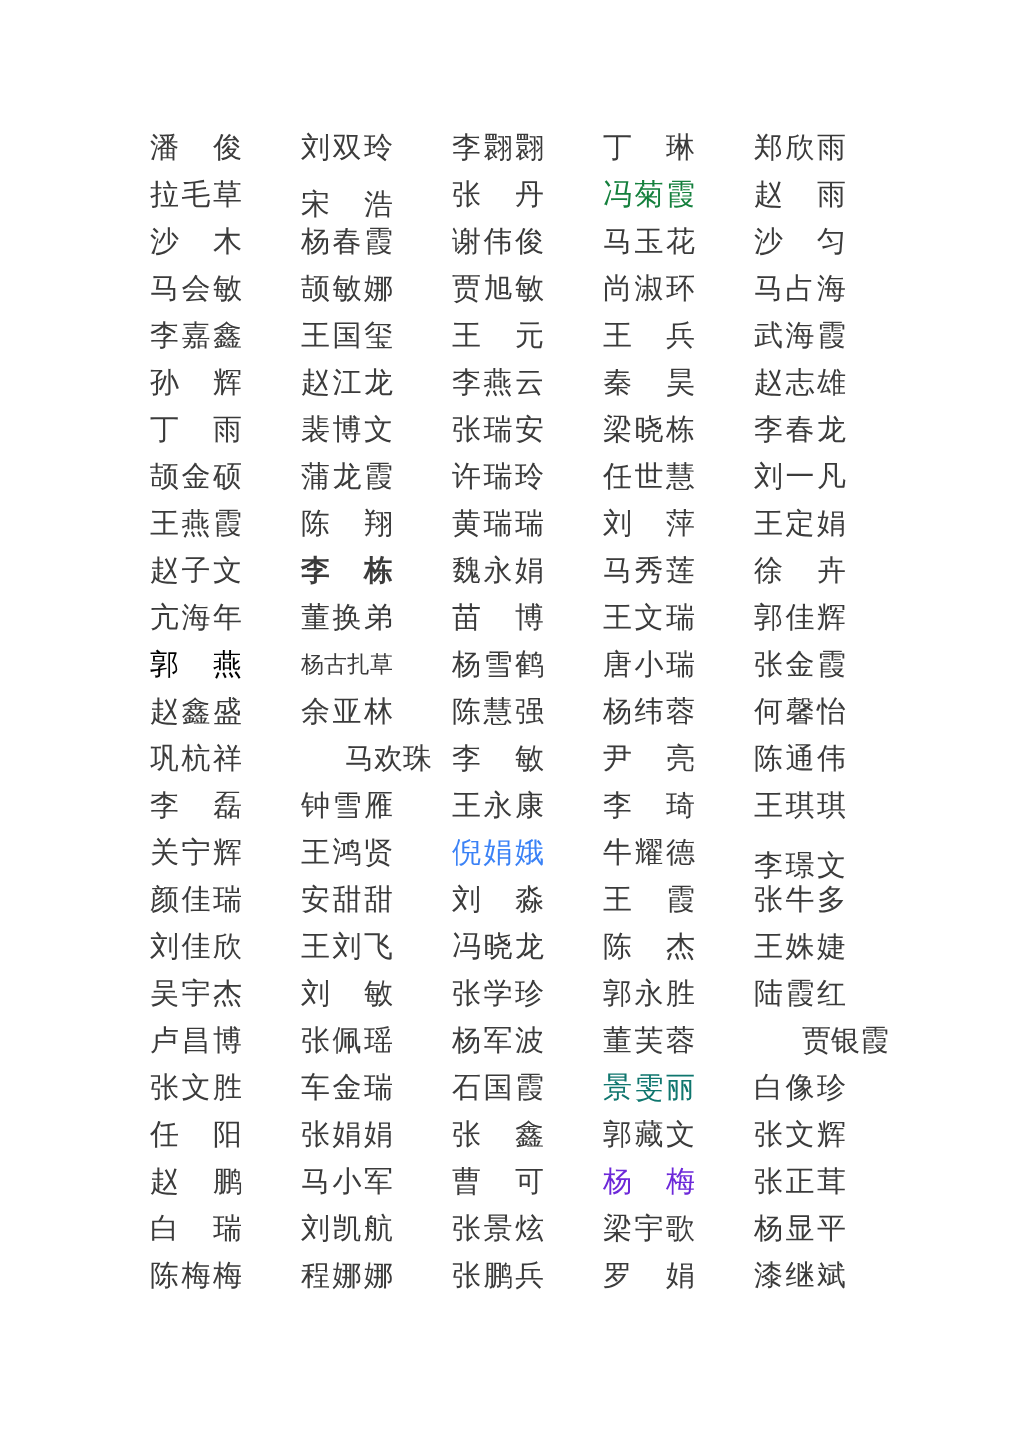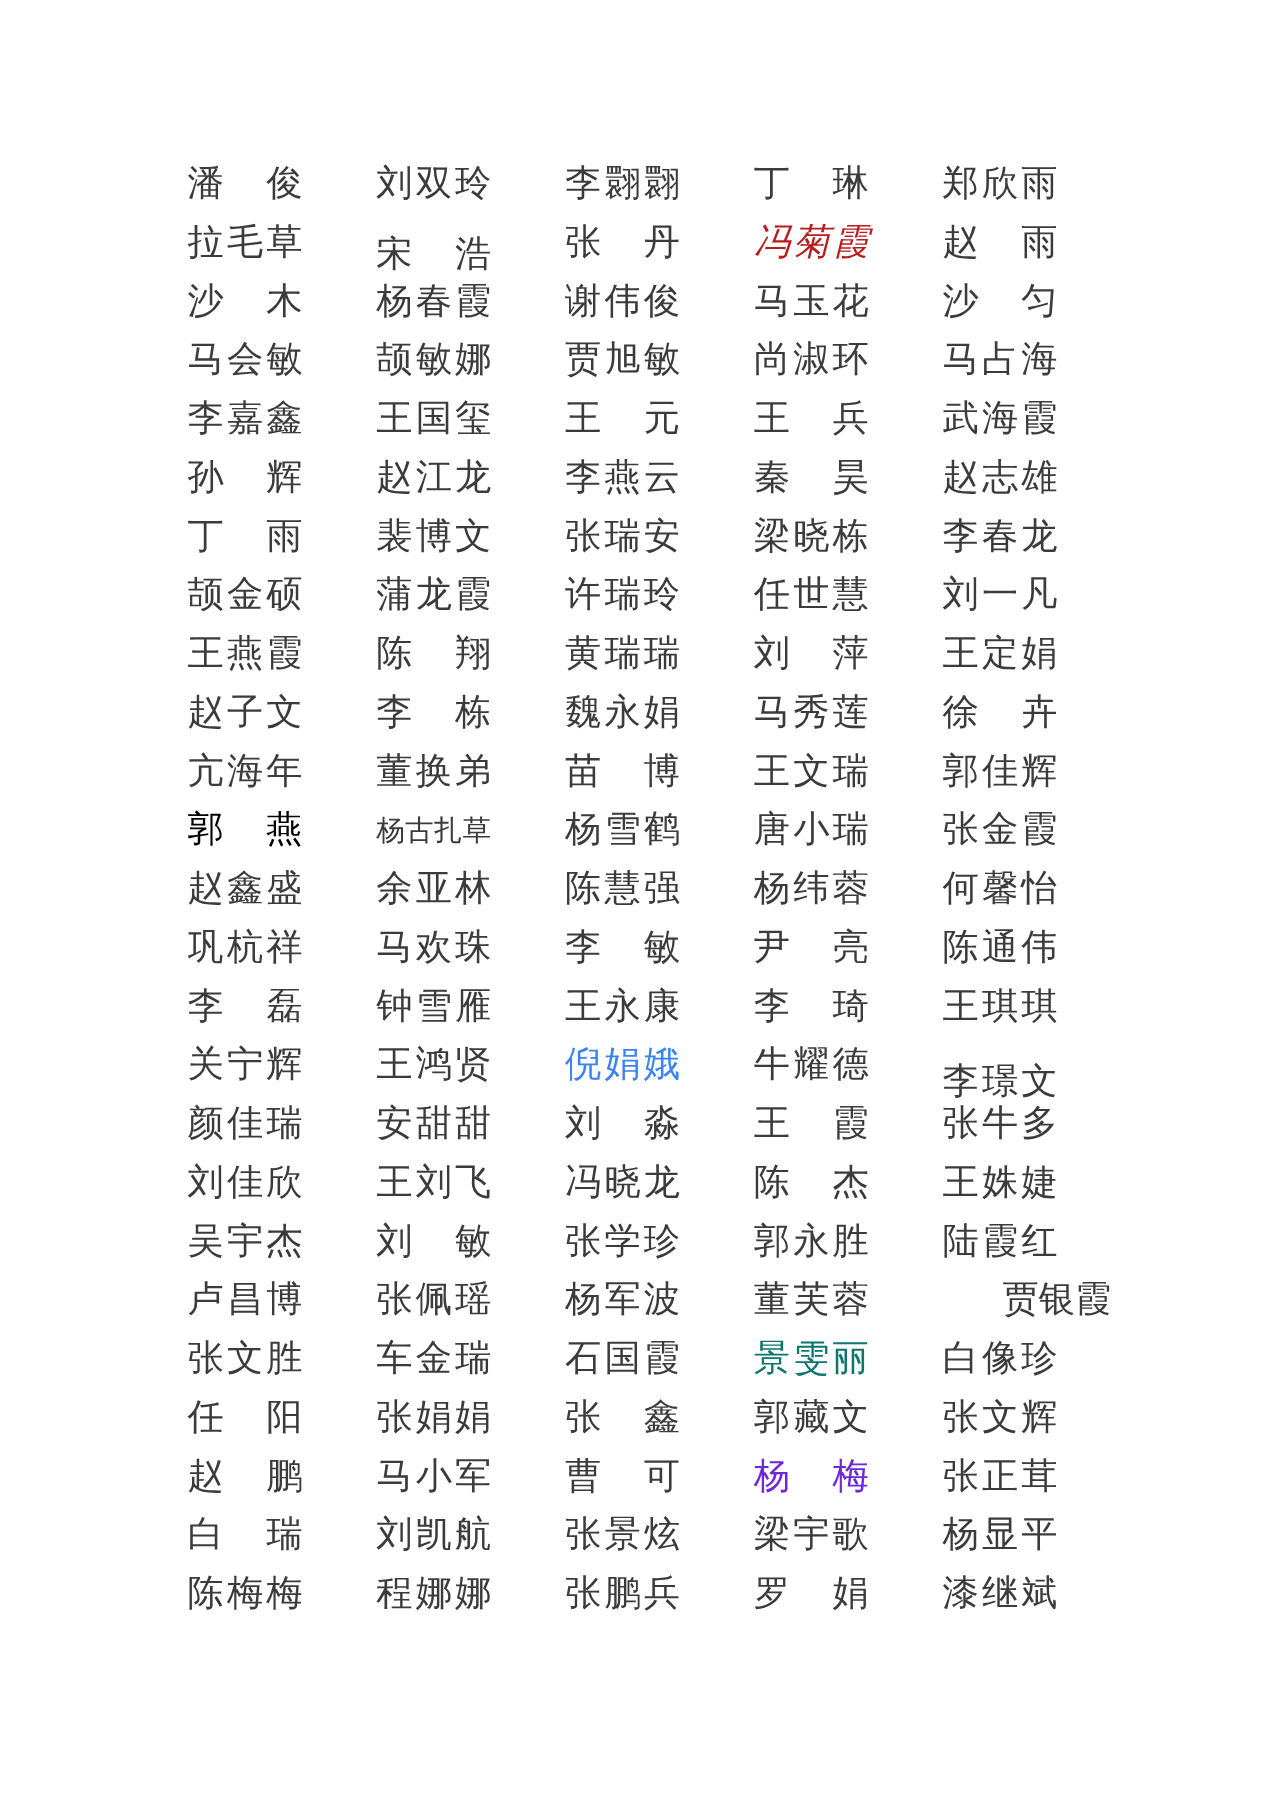--- a/index.html
+++ b/index.html
@@ -76,21 +76,21 @@
       <div class="name-cell">
         <span class="name-text" style="color: rgb(59, 59, 59);">拉毛草</span>
       </div>
       <div class="name-cell">
         <span class="name-text" style="color: rgb(59, 59, 59); margin-top: 20px;">宋浩</span>
       </div>
       <div class="name-cell">
         <span class="name-text" style="color: rgb(59, 59, 59);">张丹</span>
       </div>
       <div class="name-cell">
-        <span class="name-text" style="color: #b91c1c; font-style: italic;">冯菊霞</span>
+        <span class="name-text" style="color: #15803d;">冯菊霞</span>
       </div>
       <div class="name-cell">
         <span class="name-text" style="color: rgb(59, 59, 59);">赵雨</span>
       </div>
       <div class="name-cell">
         <span class="name-text" style="color: rgb(59, 59, 59);">沙木</span>
       </div>
       <div class="name-cell">
         <span class="name-text" style="color: rgb(59, 59, 59);">杨春霞</span>
       </div>
@@ -190,21 +190,21 @@
       <div class="name-cell">
         <span class="name-text" style="color: rgb(59, 59, 59);">刘萍</span>
       </div>
       <div class="name-cell">
         <span class="name-text" style="color: rgb(59, 59, 59);">王定娟</span>
       </div>
       <div class="name-cell">
         <span class="name-text" style="color: rgb(59, 59, 59);">赵子文</span>
       </div>
       <div class="name-cell">
-        <span class="name-text" style="color: rgb(59, 59, 59);">李栋</span>
+        <span class="name-text" style="color: rgb(59, 59, 59); font-weight: bold;">李栋</span>
       </div>
       <div class="name-cell">
         <span class="name-text" style="color: rgb(59, 59, 59);">魏永娟</span>
       </div>
       <div class="name-cell">
         <span class="name-text" style="color: rgb(59, 59, 59);">马秀莲</span>
       </div>
       <div class="name-cell">
         <span class="name-text" style="color: rgb(59, 59, 59);">徐卉</span>
       </div>
@@ -250,21 +250,21 @@
       <div class="name-cell">
         <span class="name-text" style="color: rgb(59, 59, 59);">杨纬蓉</span>
       </div>
       <div class="name-cell">
         <span class="name-text" style="color: rgb(59, 59, 59);">何馨怡</span>
       </div>
       <div class="name-cell">
         <span class="name-text" style="color: rgb(59, 59, 59);">巩杭祥</span>
       </div>
       <div class="name-cell">
-        <span class="name-text" style="color: rgb(59, 59, 59);">马欢珠</span>
+        <span class="name-text" style="color: rgb(59, 59, 59); margin-left: 44px;">马欢珠</span>
       </div>
       <div class="name-cell">
         <span class="name-text" style="color: rgb(59, 59, 59);">李敏</span>
       </div>
       <div class="name-cell">
         <span class="name-text" style="color: rgb(59, 59, 59);">尹亮</span>
       </div>
       <div class="name-cell">
         <span class="name-text" style="color: rgb(59, 59, 59);">陈通伟</span>
       </div>

